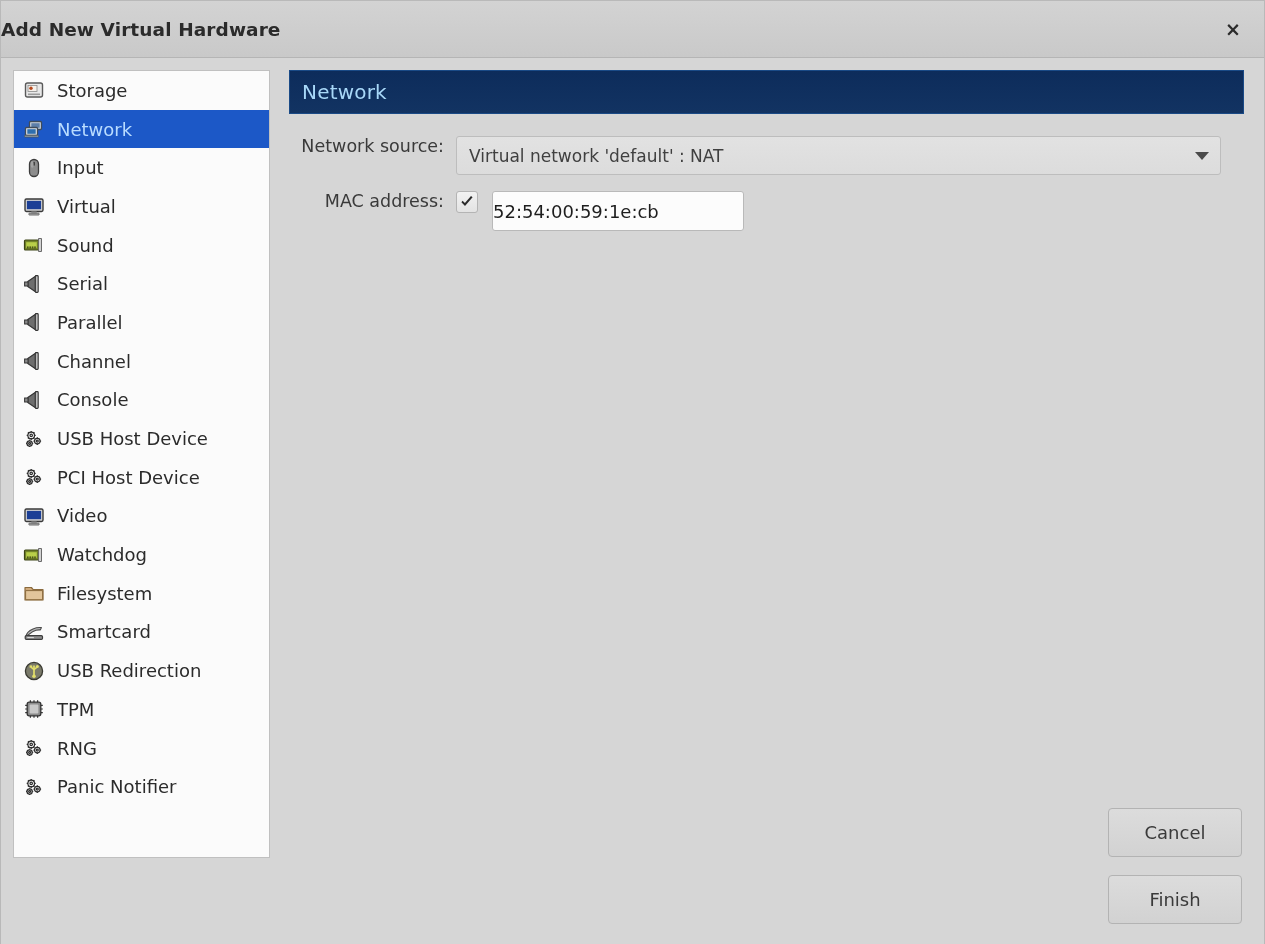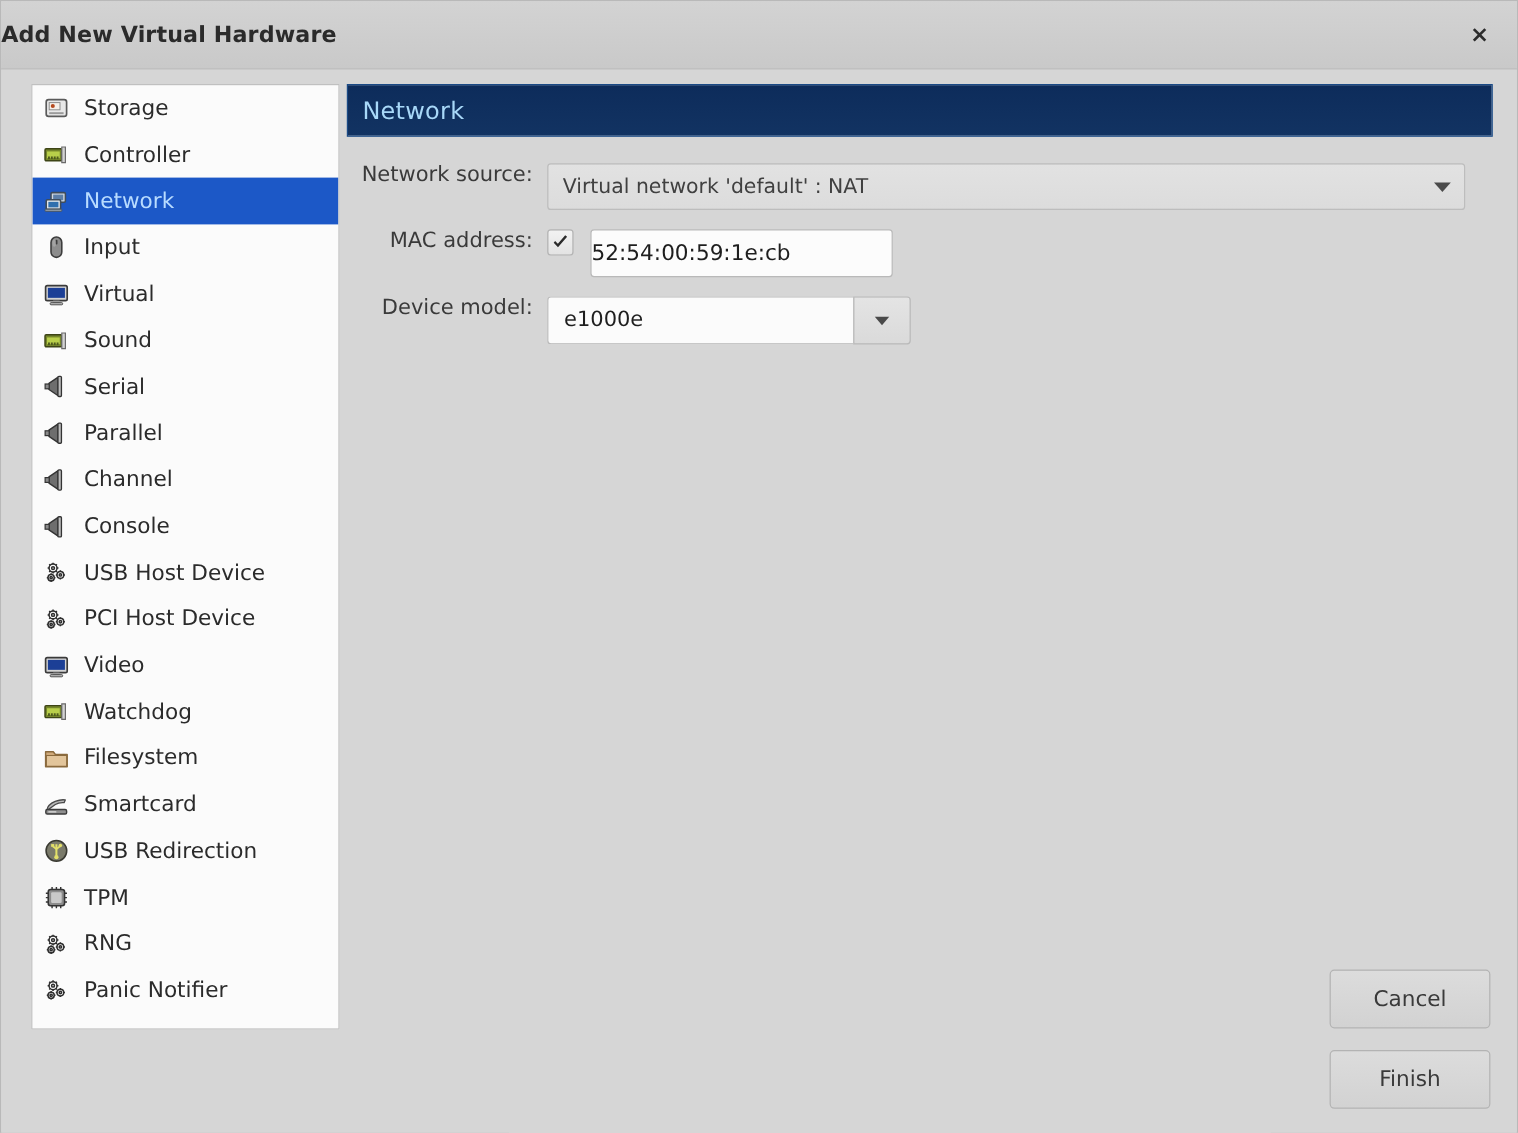--- a/index.html
+++ b/index.html
@@ -60,21 +60,21 @@
   
   #content {
     position: relative;
     height: 886px;
     background: #d6d6d6;
   }
 
   
   #sidebar {
     position: absolute;
-    left: 25px;
+    left: 12px;
     top: 12px;
     width: 257px;
     height: 788px;
     background: #fbfbfb;
     border: 1px solid #c0c0c0;
     box-sizing: border-box;
     overflow: hidden;
   }
   .side-item {
     display: flex;
@@ -280,32 +280,20 @@
 
     <div id="sidebar">
         <div class="side-item">
           <svg class="side-icon" viewBox="0 0 22 22">
             <rect x="2.5" y="4" width="17" height="14" rx="2" fill="#e8e8e8" stroke="#5a5a5a" stroke-width="1.4"></rect>
             <rect x="5" y="6.5" width="9" height="6" fill="#f6f0ea" stroke="#8a8a8a" stroke-width="0.8"></rect>
             <circle cx="8" cy="9.3" r="1.7" fill="#b5491e"></circle>
             <rect x="5" y="14.5" width="12" height="1.6" fill="#9a9a9a"></rect>
           </svg>
           <span class="side-label">Storage</span>
-        </div>
-        <div class="side-item">
-          <svg class="side-icon" viewBox="0 0 22 22">
-            <rect x="1.5" y="6" width="14" height="10" rx="1" fill="#74852a" stroke="#3d4416" stroke-width="1.2"></rect>
-            <rect x="3.2" y="8.2" width="10.6" height="5.6" fill="#b9cf4a"></rect>
-            <rect x="4" y="12.4" width="1.6" height="2.2" fill="#4e5a1c"></rect>
-            <rect x="6.4" y="12.4" width="1.6" height="2.2" fill="#4e5a1c"></rect>
-            <rect x="8.8" y="12.4" width="1.6" height="2.2" fill="#4e5a1c"></rect>
-            <rect x="11.2" y="12.4" width="1.6" height="2.2" fill="#4e5a1c"></rect>
-            <path d="M15.5 4.5 h3 v13 h-3 z" fill="#d2d2d2" stroke="#6a6a6a" stroke-width="1"></path>
-          </svg>
-          <span class="side-label">Controller</span>
         </div>
         <div class="side-item selected">
           <svg class="side-icon" viewBox="0 0 22 22">
             <rect x="6.5" y="3.5" width="12" height="8" rx="1" fill="#cfd7e0" stroke="#3f4c5a" stroke-width="1.3"></rect>
             <rect x="8.3" y="5.2" width="8.4" height="4.6" fill="#5d7fa8"></rect>
             <rect x="2.5" y="9.5" width="12" height="8" rx="1" fill="#e2e6ea" stroke="#3f4c5a" stroke-width="1.3"></rect>
             <rect x="4.3" y="11.2" width="8.4" height="4.6" fill="#2f6fae"></rect>
             <rect x="1.5" y="17.3" width="14" height="1.8" rx="0.6" fill="#9aa5ae" stroke="#4a5560" stroke-width="0.8"></rect>
           </svg>
           <span class="side-label">Network</span>
@@ -513,29 +501,20 @@
         <div class="form-row">
           <div class="form-label">MAC address:</div>
           <div class="checkbox">
             <svg width="16" height="16" viewBox="0 0 16 16">
               <path d="M2.4 8.2 L6 12 L13.6 3.2 L12 2 L5.9 9.1 L3.6 6.8 Z" fill="#2b2b2b"></path>
             </svg>
           </div>
           <div class="entry">52:54:00:59:1e:cb</div>
         </div>
 
-        <div class="form-row">
-          <div class="form-label">Device model:</div>
-          <div class="combo-entry-wrap">
-            <div class="combo-entry">e1000e</div>
-            <div class="combo-btn">
-              <span class="arrow-down"></span>
-            </div>
-          </div>
-        </div>
 
       </div>
     </div>
 
     <div id="footer">
       <div class="btn">Cancel</div>
       <div class="btn">Finish</div>
     </div>
 
   </div>

